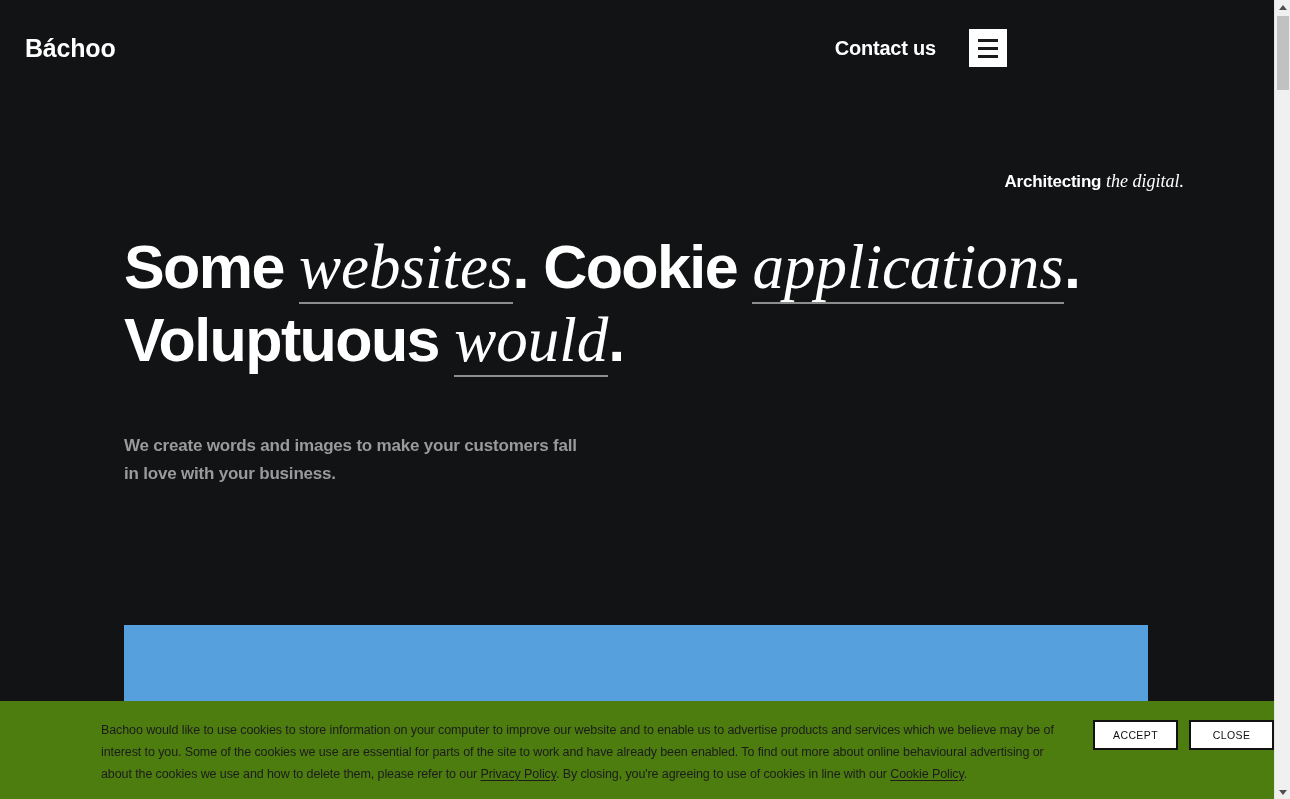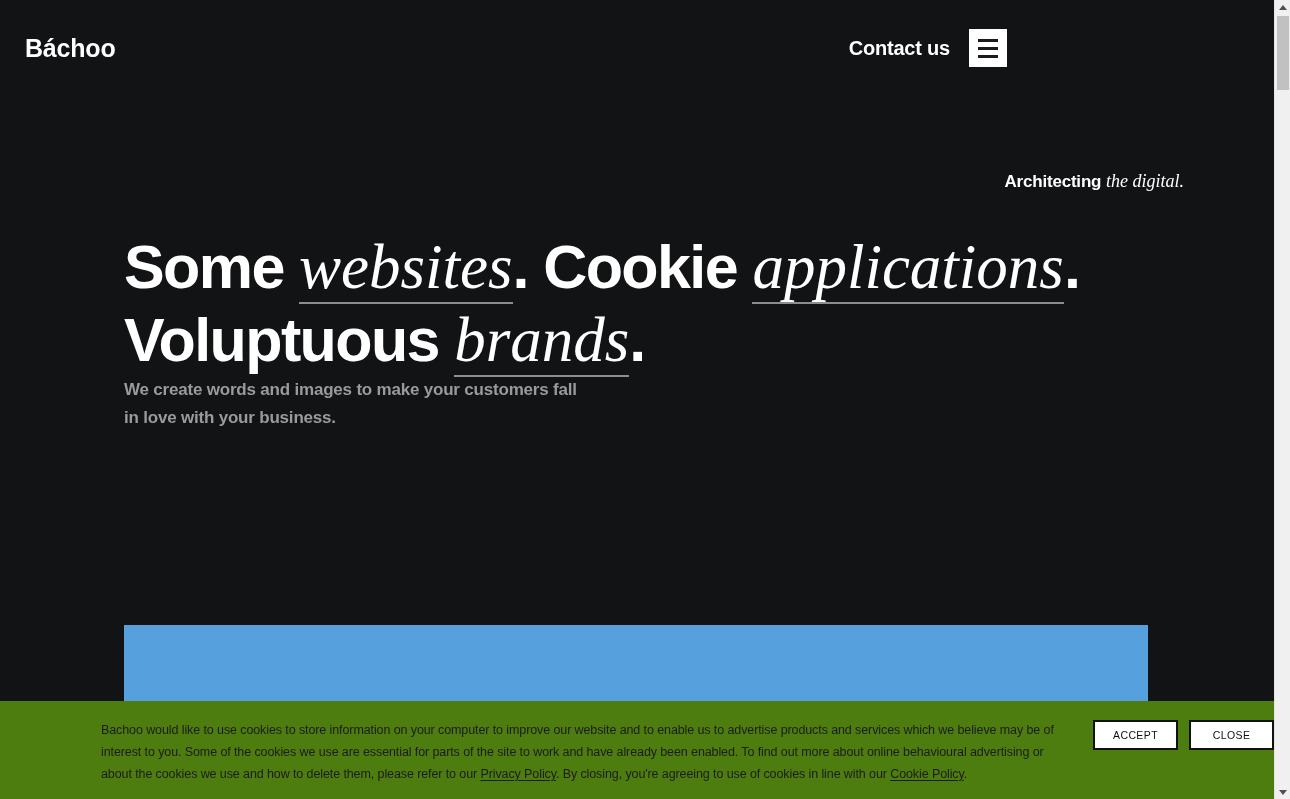--- a/index.html
+++ b/index.html
@@ -43,21 +43,21 @@
     font-size: 25px;
     font-weight: bold;
     letter-spacing: -0.2px;
     line-height: 1;
     user-select: none;
   }
 
   #header-right {
     display: flex;
     align-items: center;
-    gap: 19px;
+    gap: 33px;
   }
 
   #contact-link {
     color: #ffffff;
     font-size: 20px;
     font-weight: bold;
     letter-spacing: -0.2px;
     text-decoration: none;
     cursor: pointer;
   }
@@ -120,20 +120,21 @@
     font-family: "Liberation Serif", serif;
     font-style: italic;
     font-weight: normal;
     font-size: 63px;
     letter-spacing: 0px;
     border-bottom: 2px solid #8d8d8d;
     padding-bottom: 0;
   }
 
   #hero-sub {
+    margin-top: 56px;
     width: 470px;
     color: #9a9a9a;
     font-size: 17px;
     font-weight: bold;
     line-height: 1.65;
     letter-spacing: -0.2px;
   }
 
   
   #feature-block {
@@ -254,21 +255,21 @@
     </div>
   </header>
 
   <section id="hero">
     <div id="hero-eyebrow">
       <span class="eyebrow-bold">Architecting</span><span>&nbsp;</span><span class="eyebrow-italic">the digital.</span>
     </div>
 
     <h1 id="hero-headline">
       <div><span>Some </span><span class="hl-serif">websites</span><span>. Cookie </span><span class="hl-serif">applications</span><span>.</span></div>
-      <div><span>Voluptuous </span><span class="hl-serif">brands</span><span>.</span></div>
+      <div><span>Voluptuous </span><span class="hl-serif">would</span><span>.</span></div>
     </h1>
 
     <p id="hero-sub">We create words and images to make your customers fall in love with your business.</p>
   </section>
 
   <div id="feature-block"></div>
 
   <div id="cookie-banner">
     <div id="cookie-text"><span>Bachoo would like to use cookies to store information on your computer to improve our website and to enable us to advertise products and services which we believe may be of interest to you. Some of the cookies we use are essential for parts of the site to work and have already been enabled. To find out more about online behavioural advertising or about the cookies we use and how to delete them, please refer to our </span><a>Privacy Policy</a><span>. By closing, you're agreeing to use of cookies in line with our </span><a>Cookie Policy</a><span>.</span></div>
 

